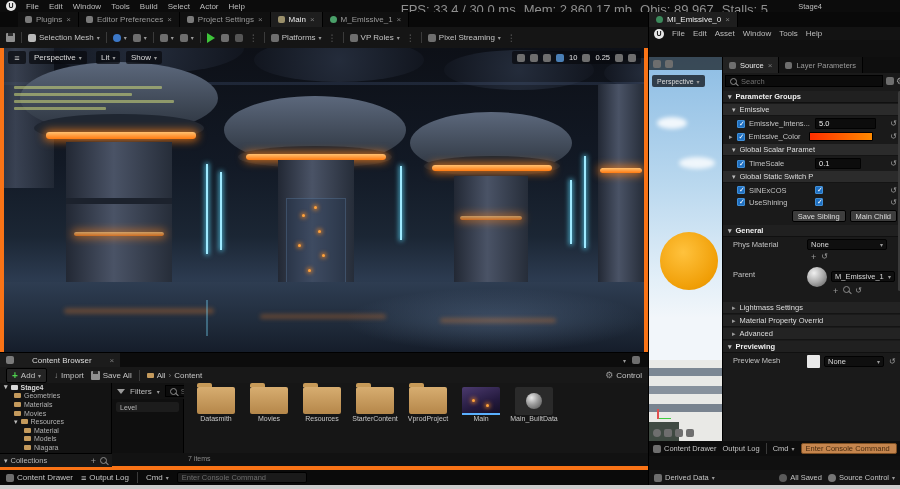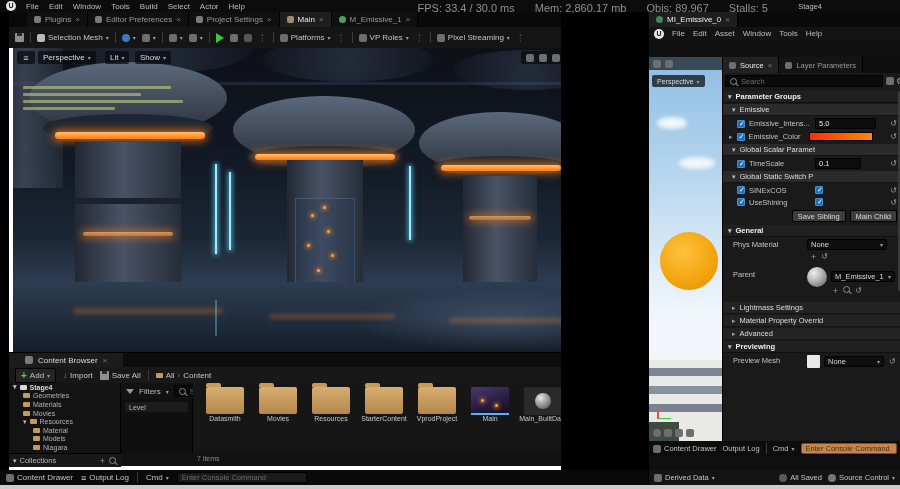--- a/index.html
+++ b/index.html
@@ -31,24 +31,24 @@
   .chk{display:inline-block;width:8px;height:8px;background:#1f6fc0;border:1px solid #3f8fd8;border-radius:1px;position:relative;flex:none}
   .chk::after{content:"✓";position:absolute;left:1px;top:-1px;font-size:7px;color:#fff}
   .ue-logo{display:inline-block;width:10px;height:10px;border-radius:50%;background:#e8e8e8;position:relative;flex:none}
   .ue-logo::after{content:"U";position:absolute;left:2.5px;top:1px;font-size:7px;color:#111;font-weight:bold}
   .folder-ico{display:inline-block;width:38px;height:27px;background:linear-gradient(180deg,#d7ad70,#b5874a);border-radius:2px;position:relative;flex:none}
   .folder-ico::before{content:"";position:absolute;top:-4px;left:0;width:15px;height:4px;background:#c79a58;border-radius:2px 2px 0 0}
   .mini-folder{display:inline-block;width:7px;height:5px;background:#c49a5c;border-radius:1px;flex:none}
   
   #menu-bar{left:0;top:0;width:900px;height:12px;background:#0c0c0c;display:flex;align-items:center;gap:10px;padding:0 6px;font-size:8px;color:#bdbdbd}
   .mitem{cursor:default}
-  #perf-stats{position:absolute;right:132px;top:2px;display:flex;gap:20px;font-size:11px;color:#8f8f8f}
+  #perf-stats{position:absolute;right:132px;top:2px;display:flex;gap:8px;font-size:13px;color:#8f8f8f}
   #level-name{position:absolute;right:78px;top:2px;font-size:7.5px;color:#bdbdbd}
   
-  #win-left{left:9px;top:12px;width:552px;height:458px;background:#ffffff;overflow:hidden}
+  #win-left{left:0;top:12px;width:648px;height:458px;background:#f97316;overflow:hidden}
   #ltabs{position:absolute;left:0;top:0;width:648px;height:15px;background:#090909;display:flex;padding-left:18px}
   .tab{display:flex;align-items:center;gap:4px;padding:0 7px;height:15px;font-size:8px;color:#9a9a9a;background:#101010;border-right:1px solid #000}
   .tab.active{background:#1e1e1e;color:#ececec}
   .ti{display:inline-block;width:7px;height:7px;border-radius:2px;background:#7a7a7a;flex:none}
   .ti.round{border-radius:50%}
   #ltoolbar{position:absolute;left:0;top:15px;width:648px;height:21px;background:#151515;display:flex;align-items:center;gap:6px;padding:0 6px}
   .tbtn{display:flex;align-items:center;gap:3px;font-size:8px;color:#c4c4c4}
   
   #viewport{position:absolute;left:4px;top:36px;width:640px;height:304px;overflow:hidden;background:linear-gradient(180deg,#0d1017 0%,#121925 38%,#1b2634 62%,#2c3b50 76%,#202c3b 100%)}
   .pill{position:absolute;display:flex;align-items:center;gap:3px;height:13px;padding:0 5px;background:rgba(8,10,14,.72);border-radius:2px;font-size:8px;color:#dcdcdc}
@@ -58,21 +58,21 @@
   .shaft{position:absolute;background:linear-gradient(90deg,#222834,#4a5366 45%,#262d39)}
   .base{position:absolute;border-radius:50%;background:#2c3747}
   .cmount{position:absolute;border-radius:50%;background:radial-gradient(circle,#242c3b,#11151e)}
   .tube{position:absolute;width:2px;background:#9feaff;box-shadow:0 0 5px 1px rgba(90,220,255,.8)}
   .pdot{position:absolute;width:3px;height:3px;border-radius:50%;background:#ffa23c;box-shadow:0 0 4px 1px rgba(255,140,30,.9)}
   .dbg{position:absolute;height:3px;background:rgba(208,218,122,.55);border-radius:1px}
   .refl{position:absolute;background:rgba(255,130,30,.28);filter:blur(2px);border-radius:3px}
   
   #cbrowser{position:absolute;left:0;top:340px;width:648px;height:114px;background:#121212;border-top:1px solid #000}
   .cb-tabrow{position:absolute;left:0;top:0;width:648px;height:14px;background:#0c0c0c;display:flex;align-items:center}
-  .cb-tab{display:flex;align-items:center;gap:5px;height:14px;padding:0 16px;background:#1c1c1c;font-size:8px;color:#dcdcdc}
+  .cb-tab{display:flex;align-items:center;gap:18px;height:14px;padding:0 6px;background:#1c1c1c;font-size:8px;color:#dcdcdc}
   #cb-toolbar{position:absolute;left:0;top:14px;width:648px;height:16px;background:#181818;display:flex;align-items:center;gap:7px;padding:0 6px}
   .treecol{position:absolute;left:0;top:30px;width:112px;height:70px;background:#131313;border-right:1px solid #000;overflow:hidden}
   .trow{display:flex;align-items:center;gap:3px;height:8.6px;font-size:7px;color:#b2b2b2;padding-left:4px}
   .filtercol{position:absolute;left:112px;top:46px;width:72px;height:54px;background:#0f0f0f;border-right:1px solid #000}
   #filters-row{position:absolute;left:112px;top:30px;width:330px;height:16px;display:flex;align-items:center;gap:5px;padding:0 5px}
   .searchbox{display:flex;align-items:center;gap:4px;background:#0b0b0b;border:1px solid #000;border-radius:0;height:12px;padding:0 4px}
   .searchbox input{background:transparent;border:none;outline:none;color:#9a9a9a;font-size:7.5px;width:100%}
   input::placeholder{color:#6e6e6e}
   #assets{position:absolute;left:184px;top:30px;width:464px;height:70px;background:#161616;overflow:hidden}
   .tile{position:absolute;width:52px;text-align:center;font-size:7px;color:#c8c8c8}

